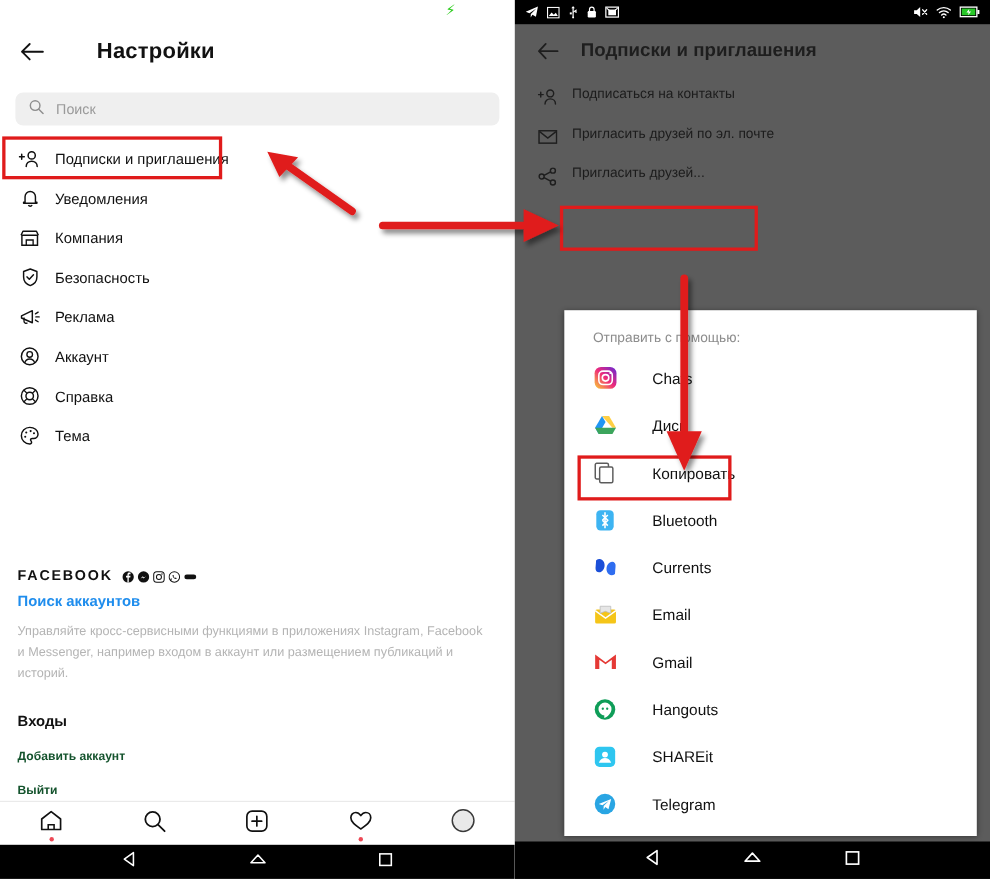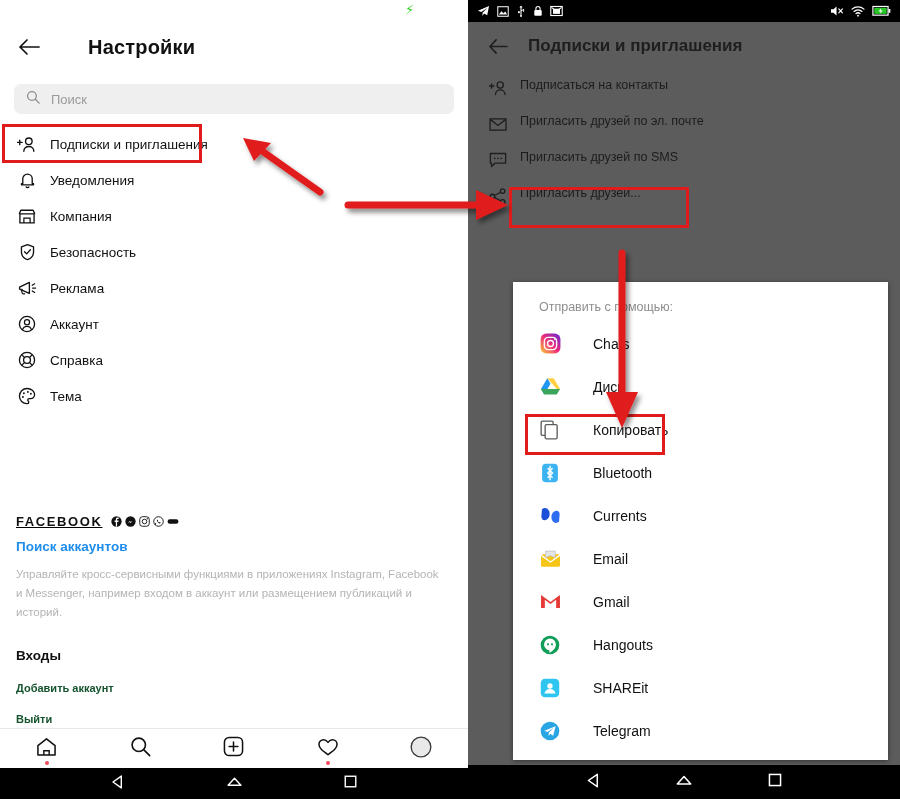--- a/index.html
+++ b/index.html
@@ -27,21 +27,21 @@
     padding:0 12px; }
   .l-search .ph { margin-left:11px; font-size:13px; color:#9a9a9a; }
 
   .l-list { position:absolute; left:0; top:126px; width:468px; }
   .l-item { height:36px; display:flex; align-items:center; padding-left:16px; }
   .l-item .ico { width:22px; height:22px; display:flex; align-items:center;
     justify-content:center; flex:0 0 22px; }
   .l-item .lbl { margin-left:12px; font-size:13.5px; color:#111; }
 
   .fb-block { position:absolute; left:16px; top:512px; width:440px; }
-  .fb-title-row { display:flex; align-items:center; height:18px;text-decoration:underline; }
+  .fb-title-row { display:flex; align-items:flex-end; height:18px; }
   .fb-word { font-size:13px; font-weight:bold; letter-spacing:1.6px; color:#111; }
   .fb-icons { margin-left:9px; display:flex; align-items:center; gap:3px; }
   .acc-link { margin-top:9px; font-size:13.5px; color:#1f8ded; font-weight:600; }
   .fb-desc { margin-top:11px; font-size:11.5px; line-height:19px; color:#b4b4b4;
     width:428px; }
   .logins-h { margin-top:26px; font-size:13.5px; font-weight:bold; color:#111; }
   .login-link { margin-top:19px; font-size:11px; color:#14532d; font-weight:700; }
 
   .l-bottomnav { position:absolute; left:0; top:728px; width:468px; height:40px;
     background:#fff; border-top:1px solid #e8e8e8; display:flex;
@@ -385,31 +385,20 @@
         <span class="lbl">Подписаться на контакты</span>
       </div>
       <div class="r-item">
         <span class="ico">
           <svg width="18" height="15" viewBox="0 0 19 16">
               <rect x="1" y="2" width="17" height="12" stroke="#1e1e1e" stroke-width="1.4" fill="none"></rect>
               <path d="M1.6 2.8 L9.5 9 L17.4 2.8" stroke="#1e1e1e" stroke-width="1.4" fill="none"></path>
             </svg>
         </span>
         <span class="lbl">Пригласить друзей по эл. почте</span>
-      </div>
-      <div class="r-item">
-        <span class="ico">
-          <svg width="18" height="16" viewBox="0 0 19 17">
-              <path d="M1.4 1.6h16.2v10.2H6.6L2.6 15.4v-3.6H1.4z" stroke="#1e1e1e" stroke-width="1.4" fill="none" stroke-linejoin="round"></path>
-              <circle cx="6" cy="6.7" r="0.95" fill="#1e1e1e"></circle>
-              <circle cx="9.5" cy="6.7" r="0.95" fill="#1e1e1e"></circle>
-              <circle cx="13" cy="6.7" r="0.95" fill="#1e1e1e"></circle>
-            </svg>
-        </span>
-        <span class="lbl">Пригласить друзей по SMS</span>
       </div>
       <div class="r-item">
         <span class="ico">
           <svg width="18" height="17" viewBox="0 0 19 18">
               <circle cx="14.4" cy="3.3" r="2.4" stroke="#1e1e1e" stroke-width="1.4" fill="none"></circle>
               <circle cx="14.4" cy="14.7" r="2.4" stroke="#1e1e1e" stroke-width="1.4" fill="none"></circle>
               <circle cx="3.6" cy="9" r="2.4" stroke="#1e1e1e" stroke-width="1.4" fill="none"></circle>
               <path d="M5.9 7.9 L12.2 4.5M5.9 10.1 L12.2 13.5" stroke="#1e1e1e" stroke-width="1.4"></path>
             </svg>
         </span>

